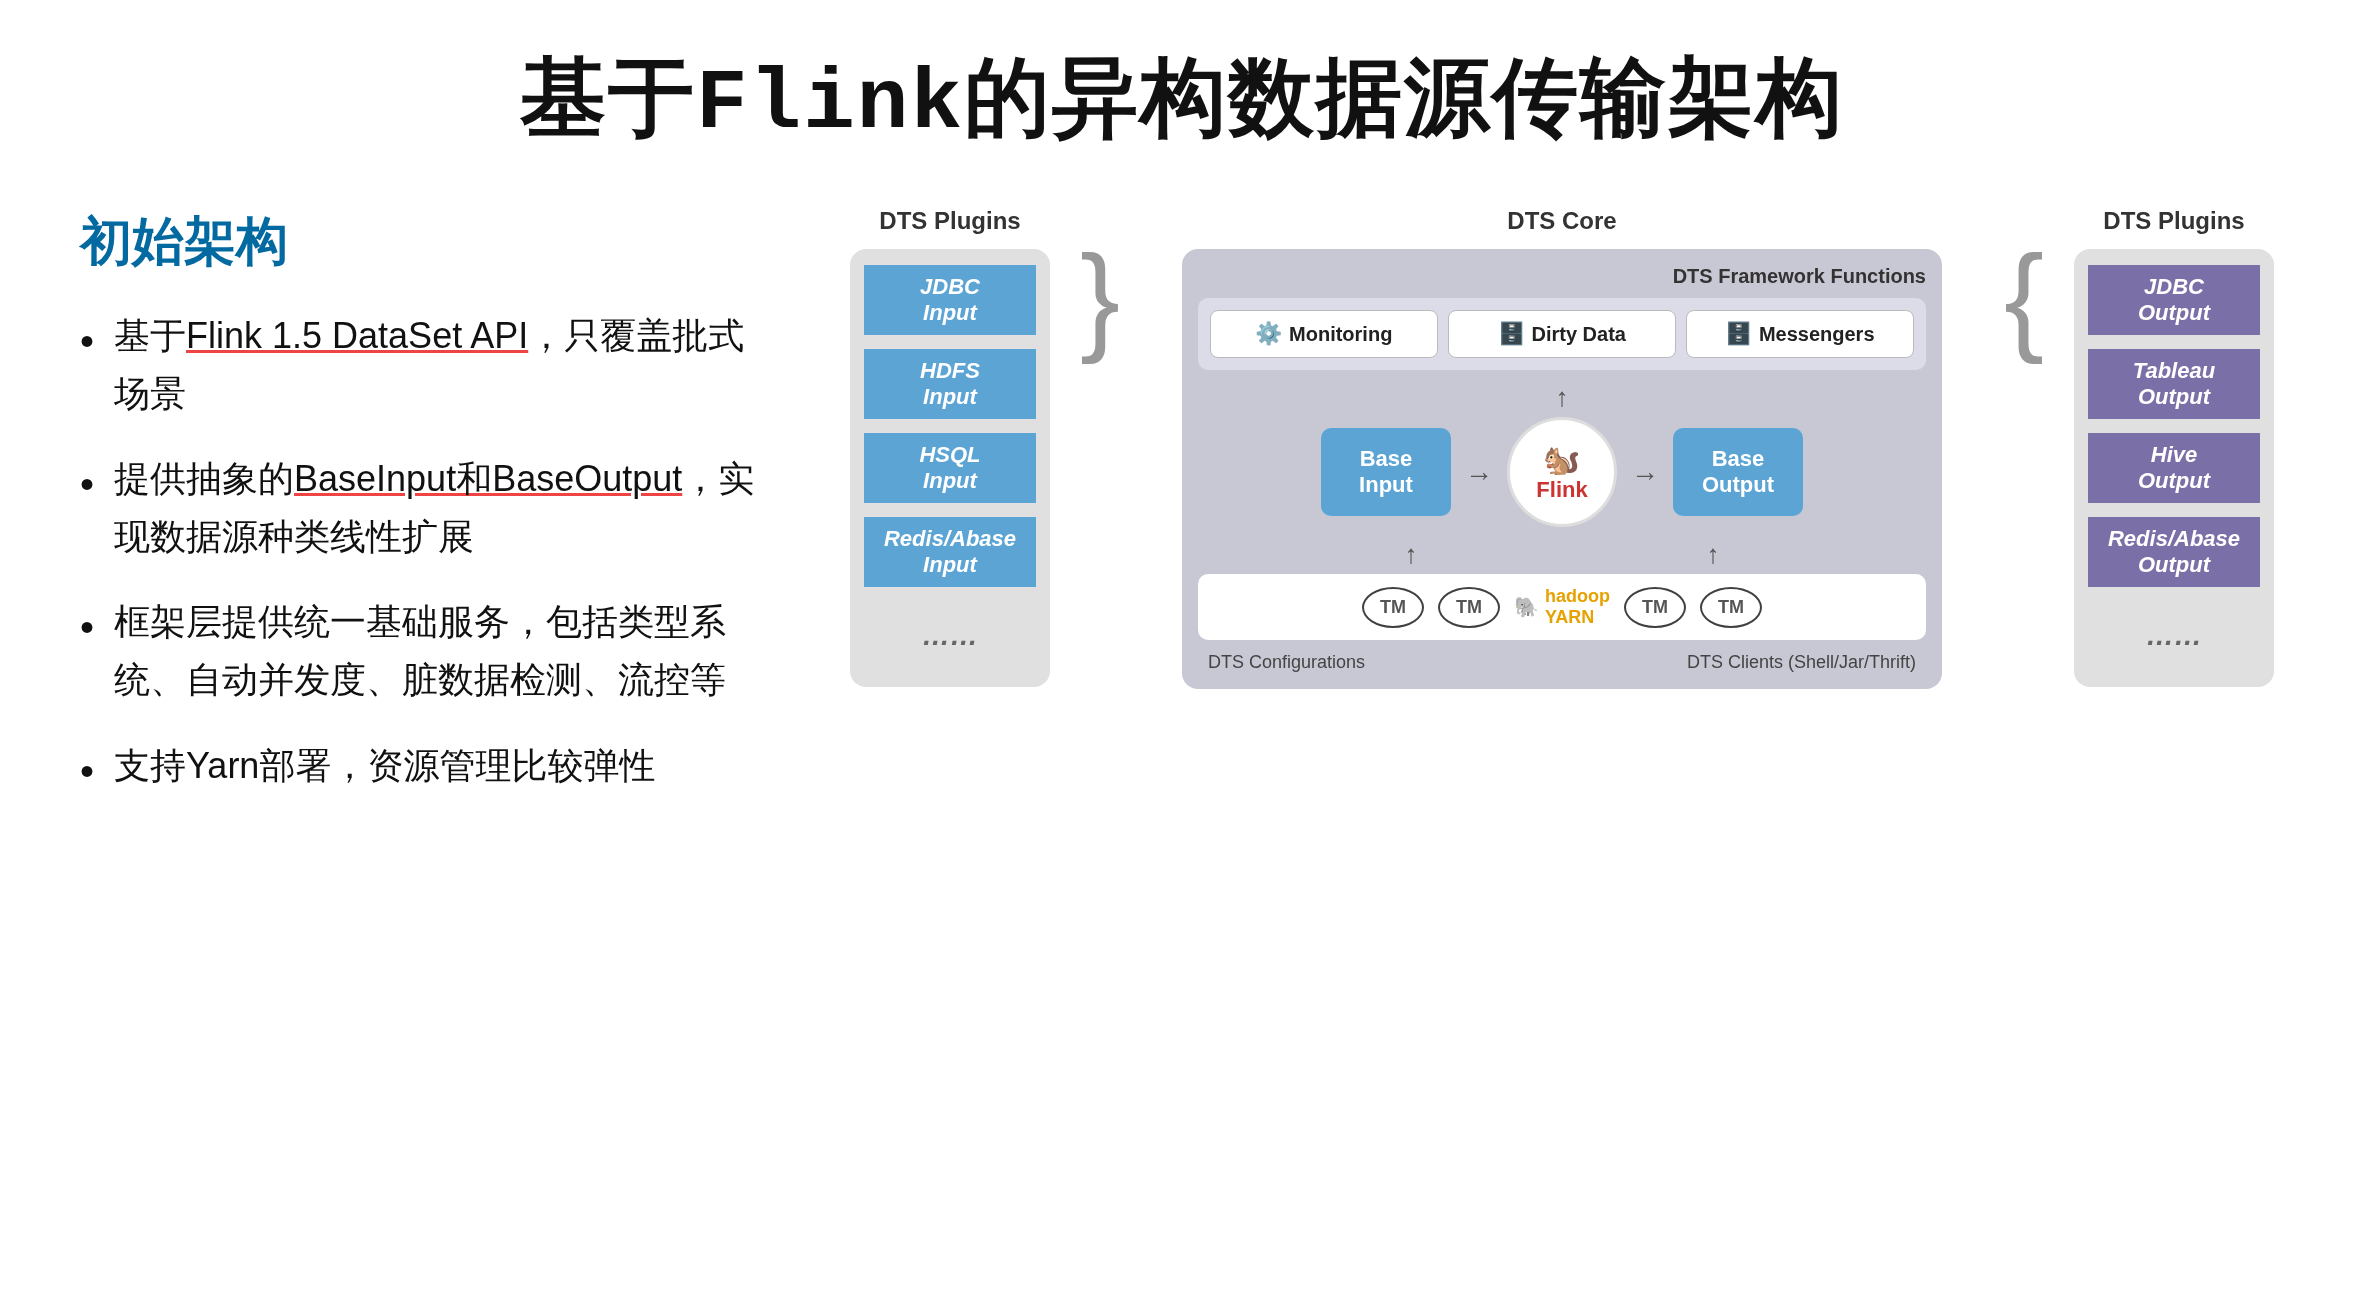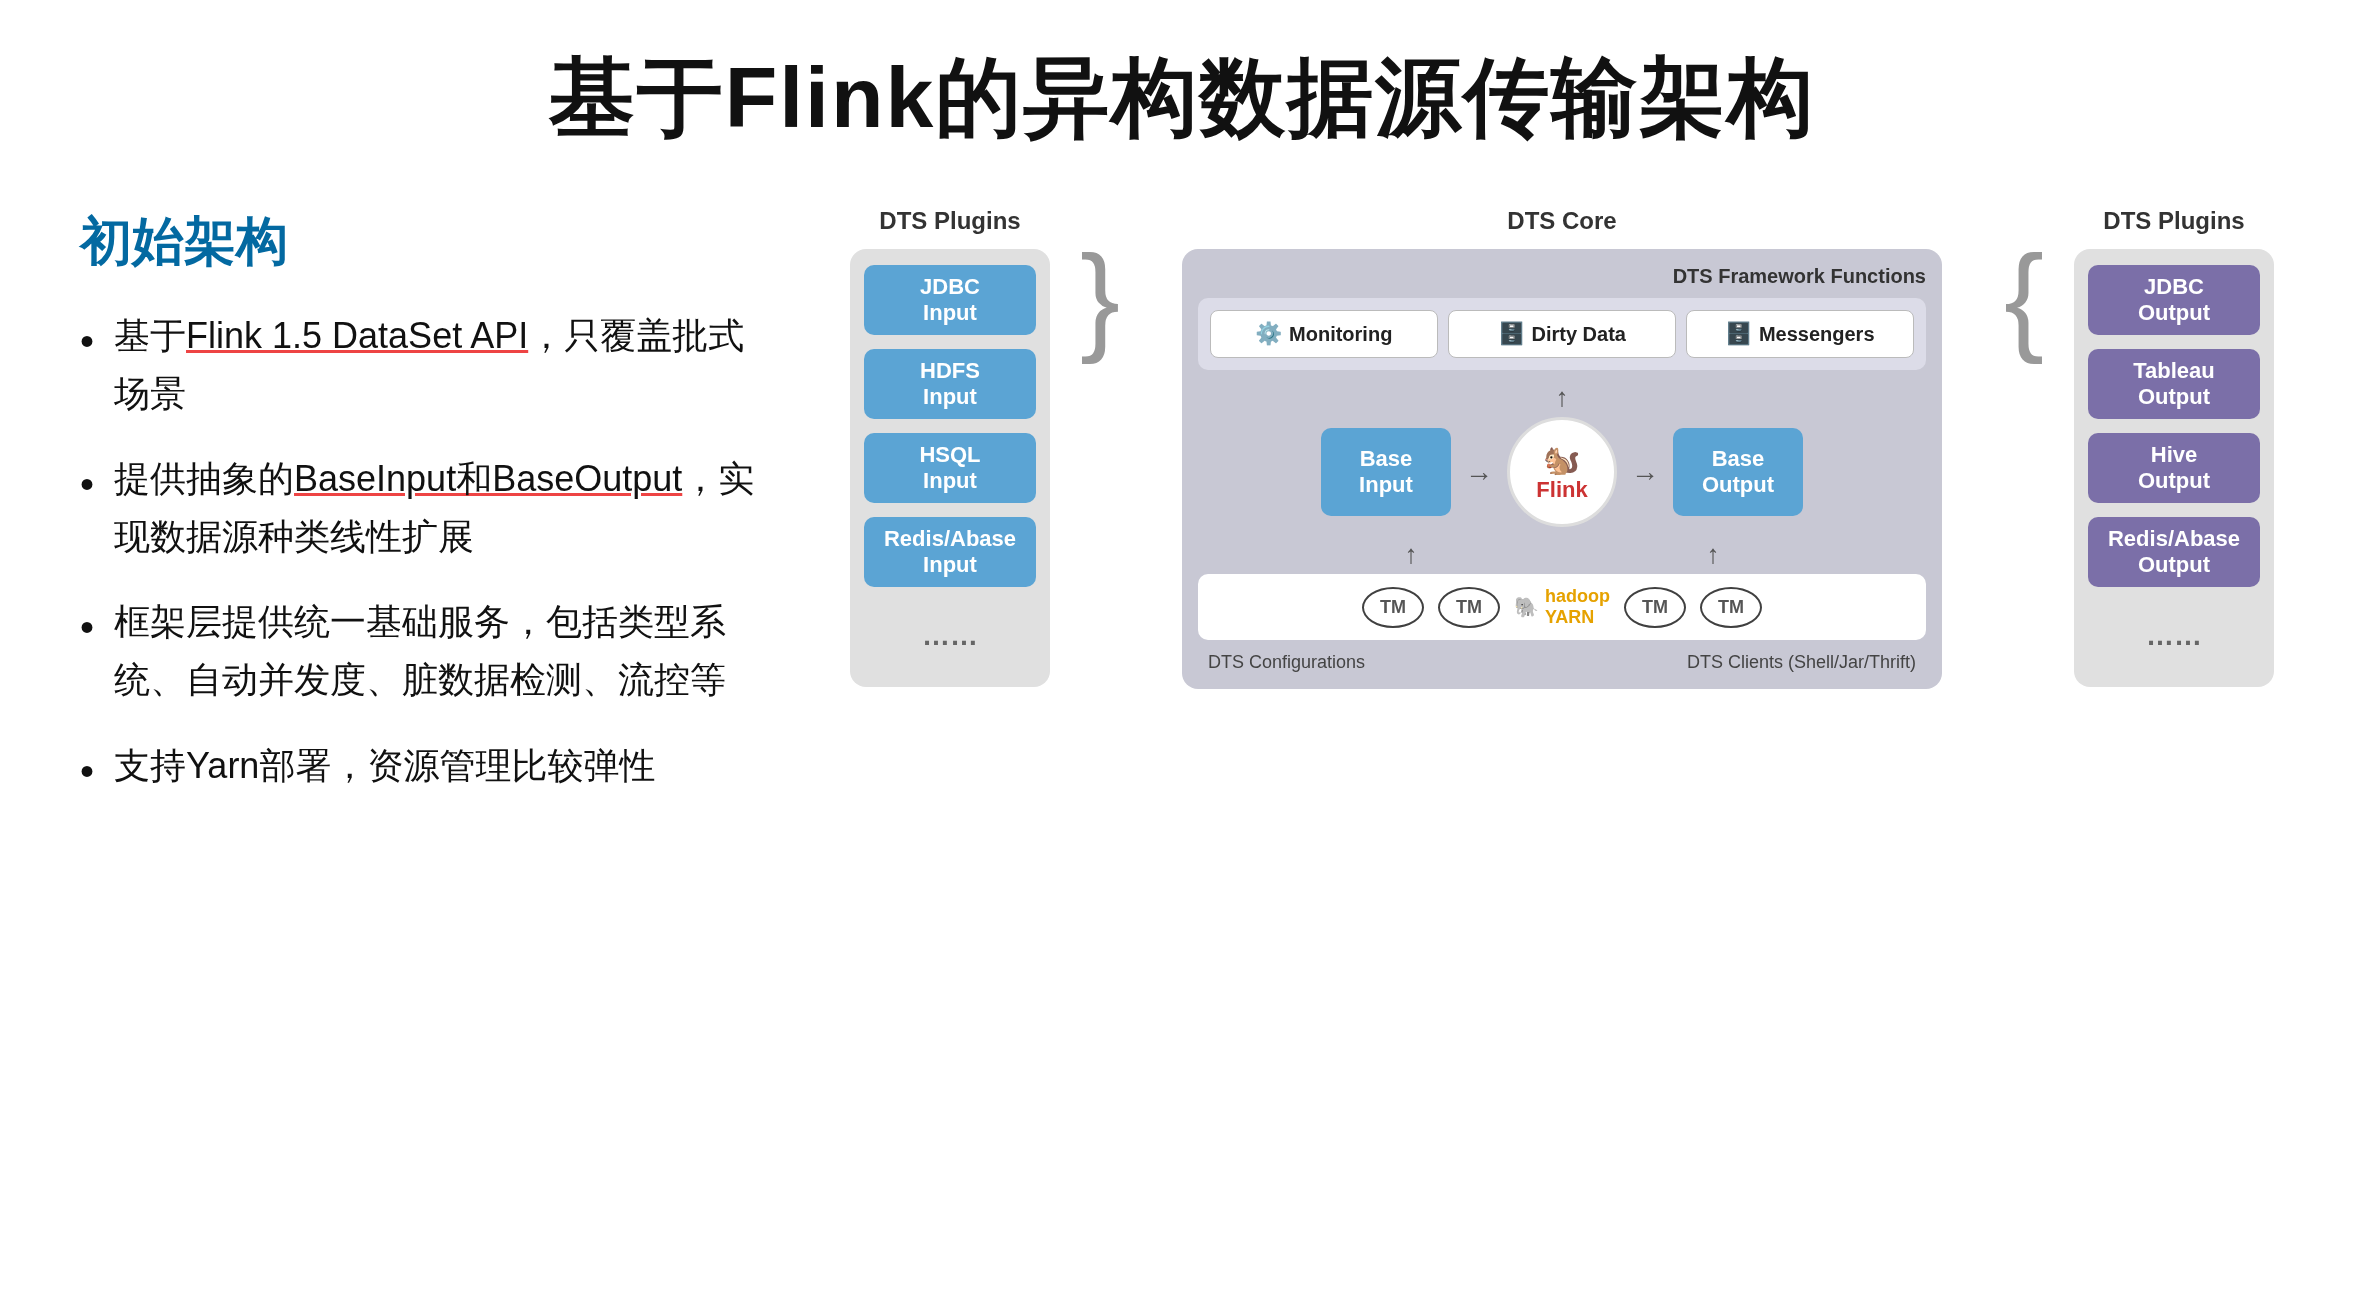--- a/index.html
+++ b/index.html
@@ -11,20 +11,21 @@
       padding: 40px 80px 40px 80px;
       overflow: hidden;
     }
     .main-title {
       text-align: center;
       font-size: 86px;
       font-weight: 900;
       color: #111;
       margin-bottom: 50px;
       letter-spacing: 2px;
+      font-family: Liberation Mono, monospace;
     }
     .content-area {
       display: flex;
       flex-direction: row;
       gap: 60px;
       align-items: flex-start;
     }
     .left-panel {
       flex: 0 0 700px;
     }
@@ -89,30 +90,31 @@
       background: #e0e0e0;
       border-radius: 16px;
       padding: 16px 14px;
       display: flex;
       flex-direction: column;
       gap: 14px;
       width: 200px;
       position: relative;
     }
     .plugin-btn {
-      border-radius: 10px;
+      border-radius: 0;
       display: flex;
       align-items: center;
       justify-content: center;
       font-size: 22px;
       font-weight: 700;
       color: #fff;
       text-align: center;
       height: 70px;
       line-height: 1.2;
+      font-style: italic;
     }
     .plugin-btn.blue { background: #5ba4d4; }
     .plugin-btn.purple { background: #7b6fa8; }
     .plugin-btn.dots {
       background: transparent;
       color: #666;
       font-size: 28px;
       font-weight: 900;
     }
     

